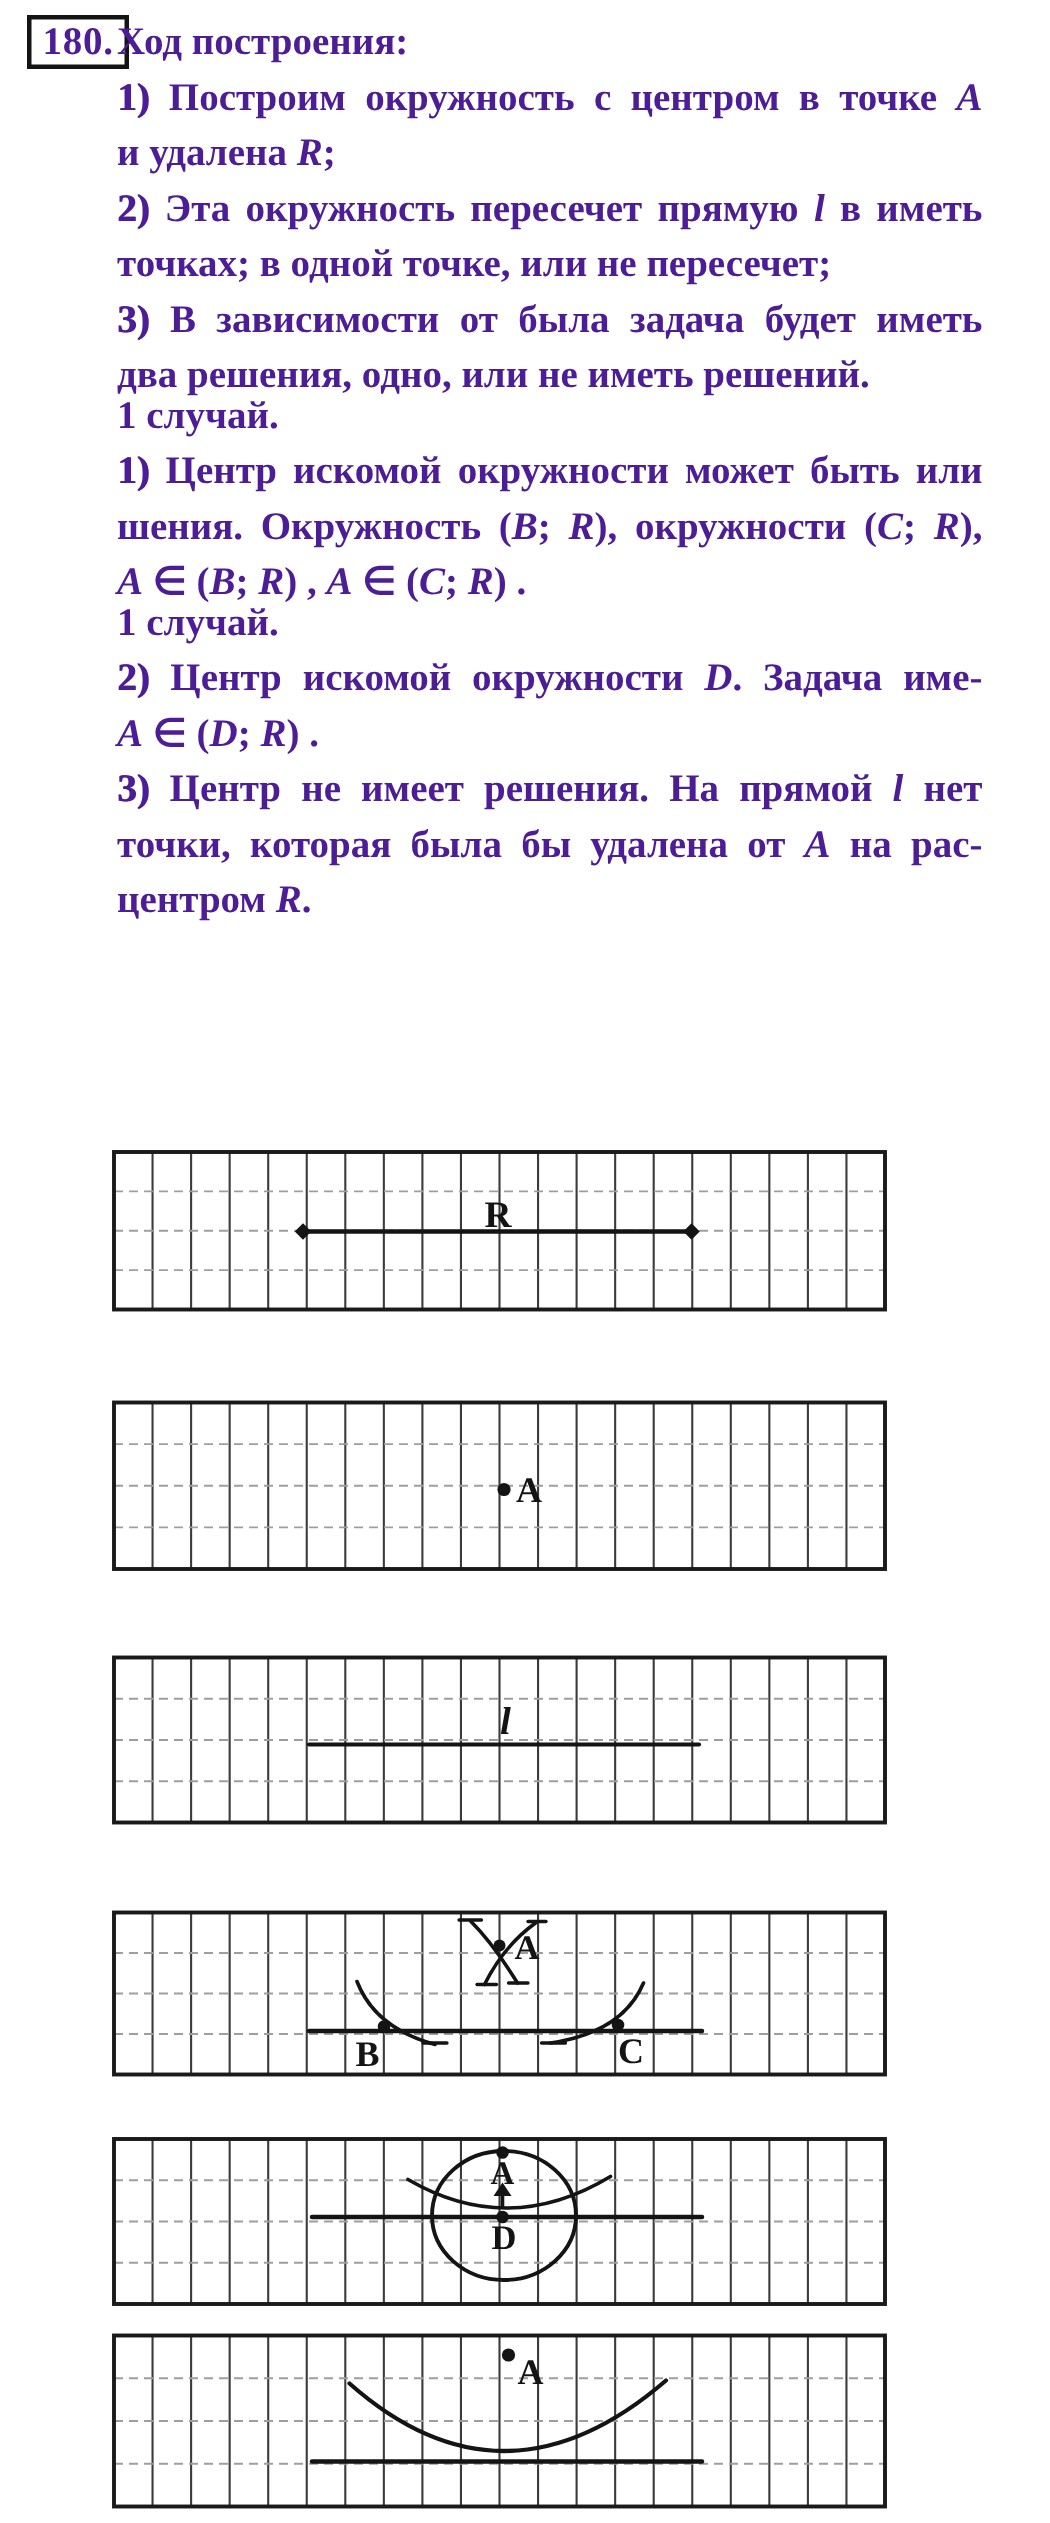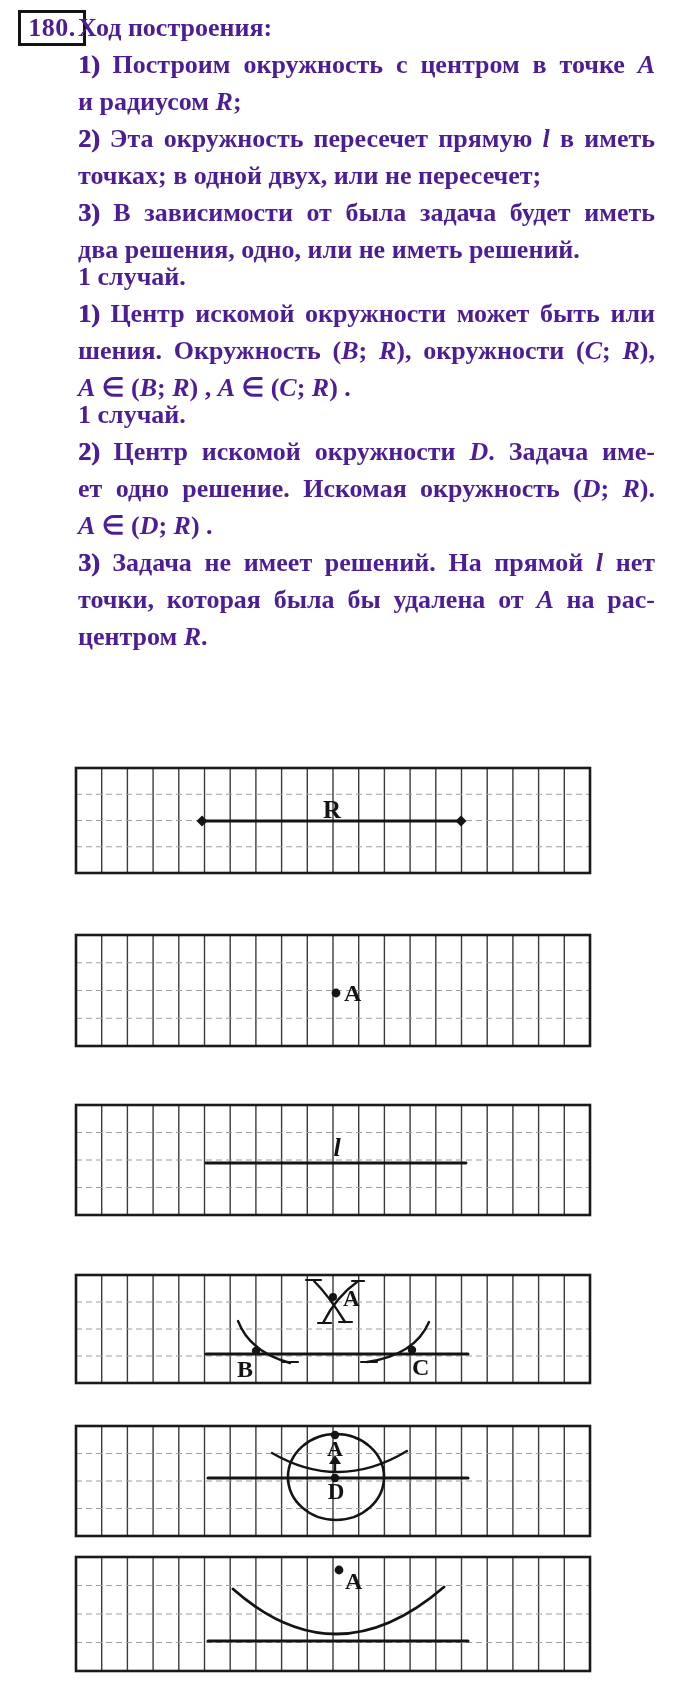--- a/index.html
+++ b/index.html
@@ -18,34 +18,33 @@
   #diagrams svg{position:absolute;}
 </style>
 </head>
 <body>
 
 <div class="page">
   <div class="problem-box">180.</div>
   <div class="text-block" id="text-block">
       <div class="line"><span class="seg">Ход построения:</span></div>
       <div class="line just"><span class="seg b">1) </span><span class="seg">Построим окружность с центром в точке </span><span class="seg i">A</span></div>
-      <div class="line"><span class="seg">и радиусом </span><span class="seg i">R</span><span class="seg">;</span></div>
+      <div class="line"><span class="seg">и удалена </span><span class="seg i">R</span><span class="seg">;</span></div>
       <div class="line just"><span class="seg b">2) </span><span class="seg">Эта окружность пересечет прямую </span><span class="seg i">l</span><span class="seg"> в иметь</span></div>
-      <div class="line"><span class="seg">точках; в одной двух, или не пересечет;</span></div>
+      <div class="line"><span class="seg">точках; в одной точке, или не пересечет;</span></div>
       <div class="line just"><span class="seg b">3) </span><span class="seg">В зависимости от была задача будет иметь</span></div>
       <div class="line"><span class="seg">два решения, одно, или не иметь решений.</span></div>
       <div class="line tight"><span class="seg">1 случай.</span></div>
       <div class="line just"><span class="seg b">1) </span><span class="seg">Центр искомой окружности может быть или</span></div>
       <div class="line just"><span class="seg">шения. Окружность (</span><span class="seg i">B</span><span class="seg">; </span><span class="seg i">R</span><span class="seg">), окружности (</span><span class="seg i">C</span><span class="seg">; </span><span class="seg i">R</span><span class="seg">),</span></div>
       <div class="line"><span class="seg i">A</span><span class="seg"> ∈ (</span><span class="seg i">B</span><span class="seg">; </span><span class="seg i">R</span><span class="seg">) ,  </span><span class="seg i">A</span><span class="seg"> ∈ (</span><span class="seg i">C</span><span class="seg">; </span><span class="seg i">R</span><span class="seg">) .</span></div>
       <div class="line tight"><span class="seg">1 случай.</span></div>
       <div class="line just"><span class="seg b">2) </span><span class="seg">Центр искомой окружности </span><span class="seg i">D</span><span class="seg">. Задача име-</span></div>
-      <div class="line just"><span class="seg">ет одно решение. Искомая окружность (</span><span class="seg i">D</span><span class="seg">; </span><span class="seg i">R</span><span class="seg">).</span></div>
       <div class="line"><span class="seg i">A</span><span class="seg"> ∈ (</span><span class="seg i">D</span><span class="seg">; </span><span class="seg i">R</span><span class="seg">) .</span></div>
-      <div class="line just"><span class="seg b">3) </span><span class="seg">Задача не имеет решений. На прямой </span><span class="seg i">l</span><span class="seg"> нет</span></div>
+      <div class="line just"><span class="seg b">3) </span><span class="seg">Центр не имеет решения. На прямой </span><span class="seg i">l</span><span class="seg"> нет</span></div>
       <div class="line just"><span class="seg">точки, которая была бы удалена от </span><span class="seg i">A</span><span class="seg"> на рас-</span></div>
       <div class="line"><span class="seg">центром </span><span class="seg i">R</span><span class="seg">.</span></div>
     </div>
   <div id="diagrams">
       <svg width="546" height="133" viewBox="60 754 546 133" style="left: 60px; top: 754px;">
         <line x1="101.7" y1="768" x2="101.7" y2="873" stroke="#3b3b3b" stroke-width="1.4"></line>
         <line x1="127.4" y1="768" x2="127.4" y2="873" stroke="#3b3b3b" stroke-width="1.4"></line>
         <line x1="153.1" y1="768" x2="153.1" y2="873" stroke="#3b3b3b" stroke-width="1.4"></line>
         <line x1="178.8" y1="768" x2="178.8" y2="873" stroke="#3b3b3b" stroke-width="1.4"></line>
         <line x1="204.5" y1="768" x2="204.5" y2="873" stroke="#3b3b3b" stroke-width="1.4"></line>

